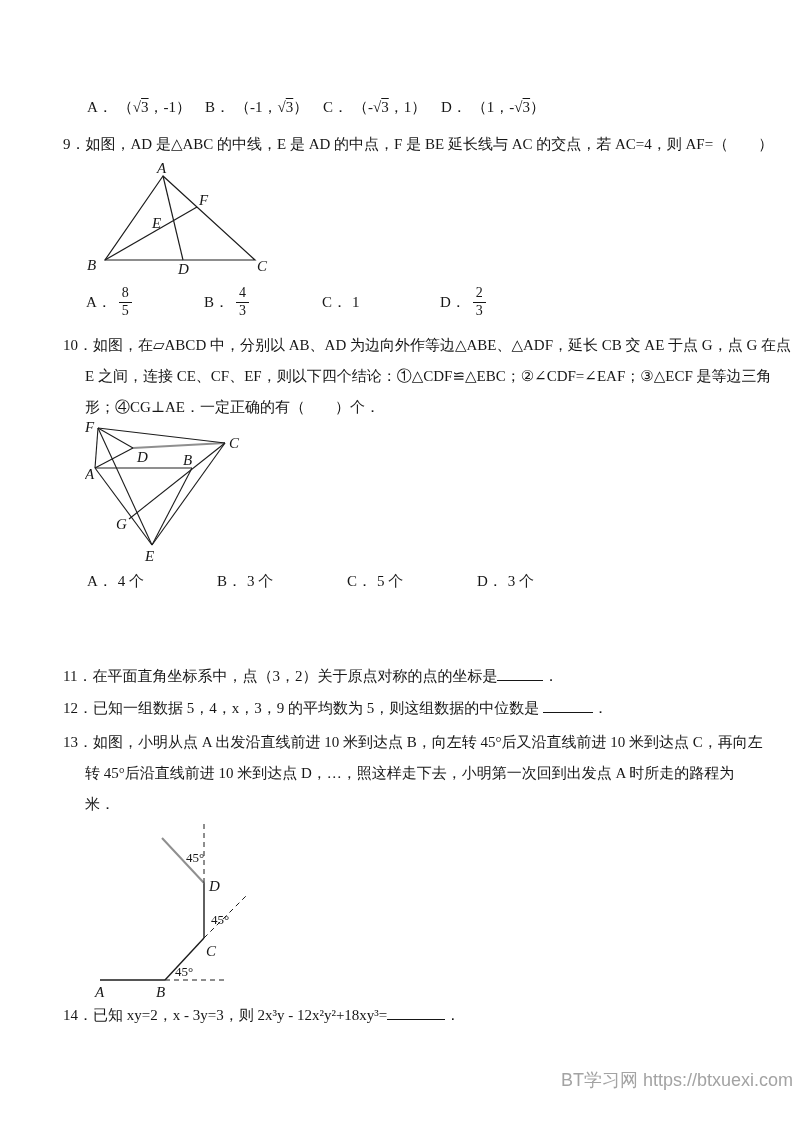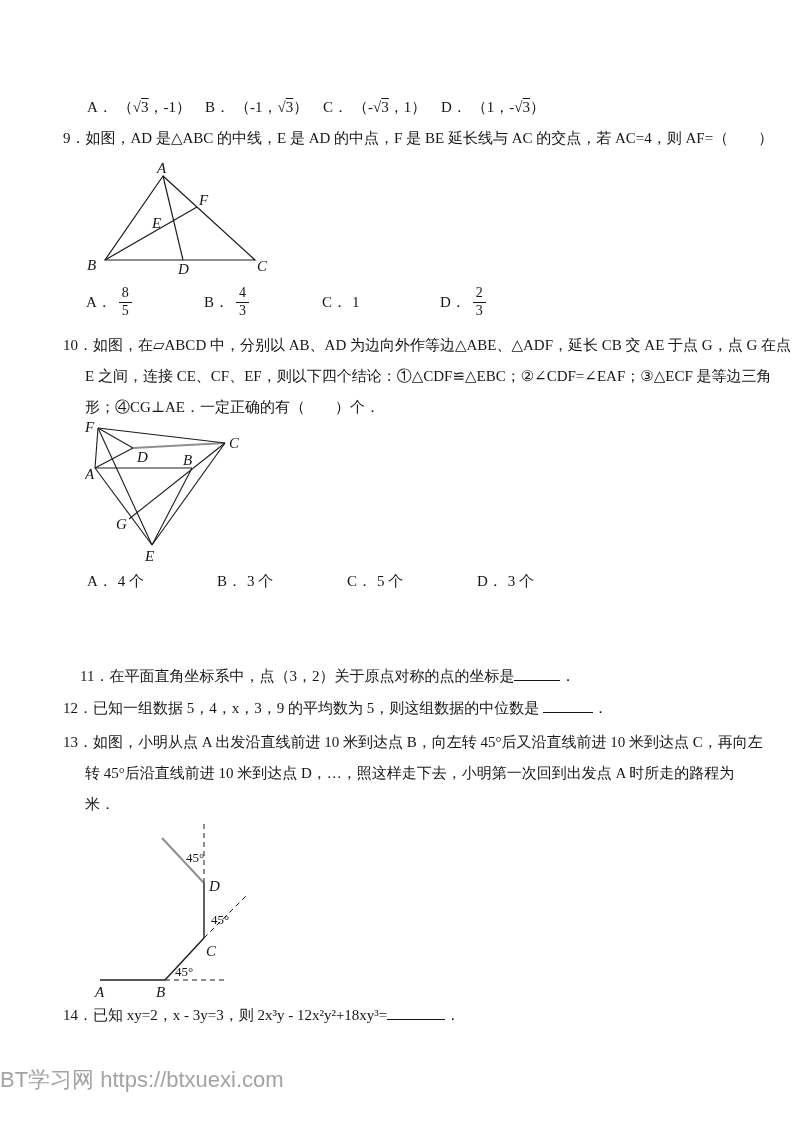--- a/index.html
+++ b/index.html
@@ -23,22 +23,22 @@
   .frac{display:inline-flex;flex-direction:column;align-items:center;
         font-size:14px;line-height:1.15;margin-left:2px;}
   .frac .num{padding:0 3px;border-bottom:1px solid #161616;}
   .frac .den{padding:0 3px;}
   
   .blank{display:inline-block;border-bottom:1px solid #161616;height:14px;vertical-align:baseline;}
   .w46{width:46px;} .w50{width:50px;} .w58{width:58px;}
   
   svg text{font-family:"Liberation Serif","DejaVu Serif",serif;font-style:italic;font-size:15px;fill:#161616;}
   svg text.ang{font-style:normal;font-size:13px;}
-  .footer{width:793px;text-align:left;font-family:"Liberation Sans","DejaVu Sans",sans-serif;
-          font-size:22px;color:#a3a3a3;line-height:24px;}
+  .footer{width:793px;text-align:right;font-family:"Liberation Sans","DejaVu Sans",sans-serif;
+          font-size:18px;color:#a3a3a3;line-height:24px;}
 </style>
 </head>
 <body>
 
 <div class="sheet">
 
   <div class="abs row" style="top:93px;left:87px;height:28px;">
     <span class="opt">
       <span class="opt-label">A．</span>
       <span>（</span>
@@ -58,21 +58,21 @@
         <span>，1）</span>
     </span>
     <span class="opt">
       <span class="opt-label">D．</span>
       <span>（1，-</span>
         <span class="sqrt"><span>√</span><span class="rad">3</span></span>
         <span>）</span>
     </span>
   </div>
 
-  <div class="abs single" style="top:125px;left:63px;">
+  <div class="abs single" style="top:131px;left:63px;">
     <span class="qnum">9．</span><span>如图，AD 是△ABC 的中线，E 是 AD 的中点，F 是 BE 延长线与 AC 的交点，若 AC=4，则 AF=（　　）</span>
   </div>
 
   <svg class="abs" style="top:160px;left:85px;" width="200" height="125" viewBox="0 0 200 125">
     <g stroke="#1c1c1c" stroke-width="1.2" fill="none">
       <path d="M78,16 L20,100 L170,100 Z"></path>
       <line x1="78" y1="16" x2="98" y2="100"></line>
       <line x1="20" y1="100" x2="112" y2="47"></line>
     </g>
     <text x="72" y="13">A</text>
@@ -161,21 +161,21 @@
       <span class="opt-label">C．</span>
       <span>5 个</span>
     </span>
     <span class="opt">
       <span class="opt-label">D．</span>
       <span>3 个</span>
     </span>
   </div>
 
 
-  <div class="abs single" style="top:663px;left:63px;margin-left:17px;">
+  <div class="abs single" style="top:663px;left:63px;">
     <span class="qnum">11．</span><span>在平面直角坐标系中，点（3，2）关于原点对称的点的坐标是</span><span class="blank w46"></span><span>．</span>
   </div>
 
   <div class="abs single" style="top:695px;left:63px;font-family:Liberation Serif, serif;">
     <span class="qnum">12．</span><span>已知一组数据 5，4，x，3，9 的平均数为 5，则这组数据的中位数是 </span><span class="blank w50"></span><span>．</span>
   </div>
 
   <div class="abs" style="top:727px;left:63px;">
     <div class="ln">
       <span class="qnum">13．</span><span>如图，小明从点 A 出发沿直线前进 10 米到达点 B，向左转 45°后又沿直线前进 10 米到达点 C，再向左</span>

